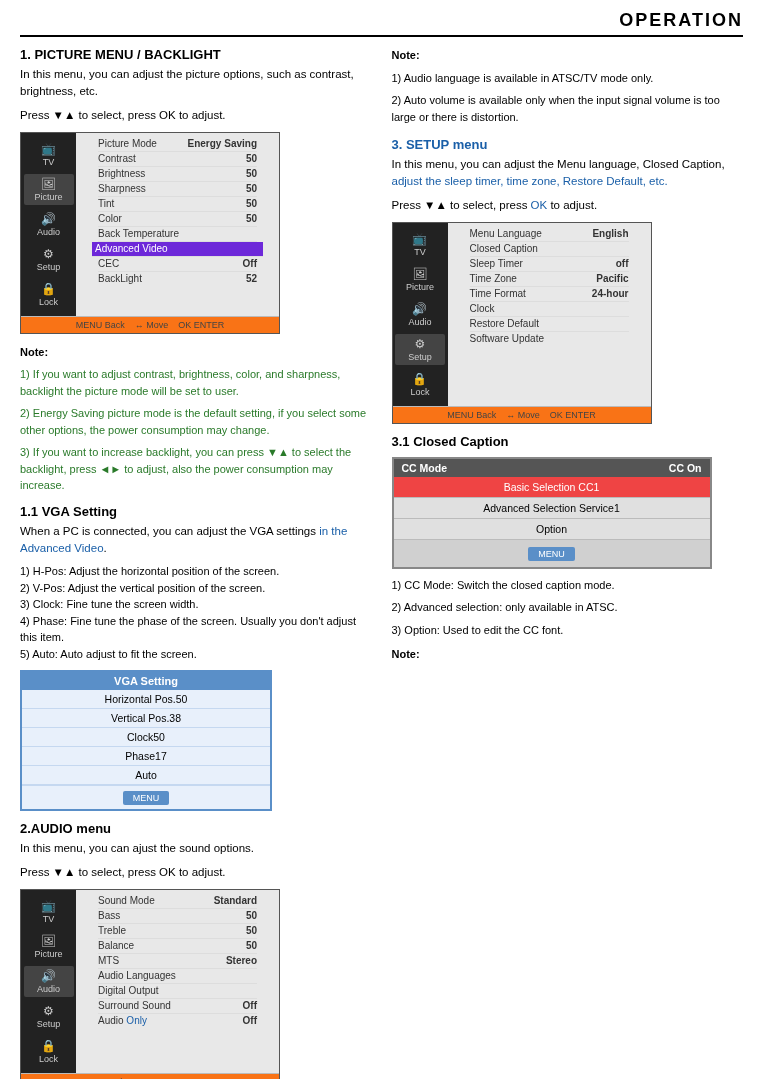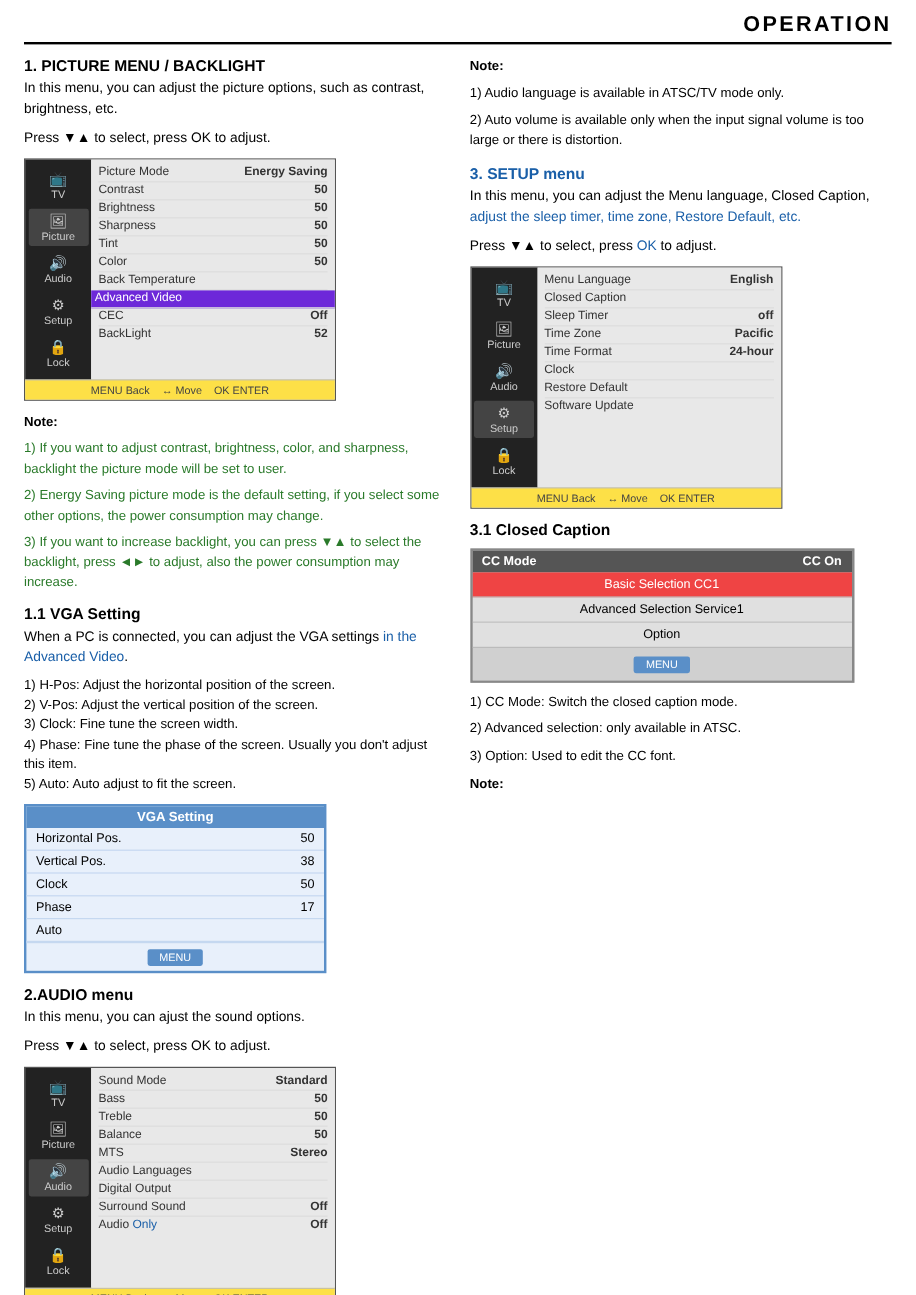--- a/index.html
+++ b/index.html
@@ -85,21 +85,21 @@
       background: #444;
     }
     .tv-sidebar-item .icon {
       display: block;
       font-size: 12px;
       margin-bottom: 1px;
     }
     .tv-content {
       flex: 1;
       background: #e8e8e8;
-      padding: 4px 6px;
+      padding: 4px 22px;
       text-align: right;
     }
     .tv-row {
       display: flex;
       justify-content: space-between;
       padding: 1.5px 0;
       font-size: 10px;
       border-bottom: 1px solid #ddd;
     }
     .tv-row:last-child { border-bottom: none; }
@@ -107,21 +107,21 @@
     .tv-row-value { color: #333; font-weight: bold; }
     .tv-row.highlighted {
       background: #6d28d9;
       color: #fff;
       padding: 1.5px 3px;
       margin: 0 -6px;
     }
     .tv-row.highlighted .tv-row-label,
     .tv-row.highlighted .tv-row-value { color: #fff; }
     .tv-footer {
-      background: #fde047;
+      background: #f97316;
       display: flex;
       justify-content: center;
       gap: 10px;
       padding: 3px 6px;
       font-size: 9px;
       color: #444;
       border-top: 1px solid #bbb;
       align-items: center;
     }
     .tv-footer span { display: flex; align-items: center; gap: 2px; }
@@ -136,21 +136,21 @@
     .vga-title {
       background: #5a8fc8;
       color: #fff;
       text-align: center;
       font-size: 11px;
       font-weight: bold;
       padding: 3px;
     }
     .vga-row {
       display: flex;
-      justify-content: space-between;
+      justify-content: center;
       padding: 3px 8px;
       font-size: 10.5px;
       border-bottom: 1px solid #c5d8f0;
     }
     .vga-row:last-of-type { border-bottom: none; }
     .vga-menu-btn {
       text-align: center;
       padding: 4px;
       border-top: 1px solid #c5d8f0;
     }

